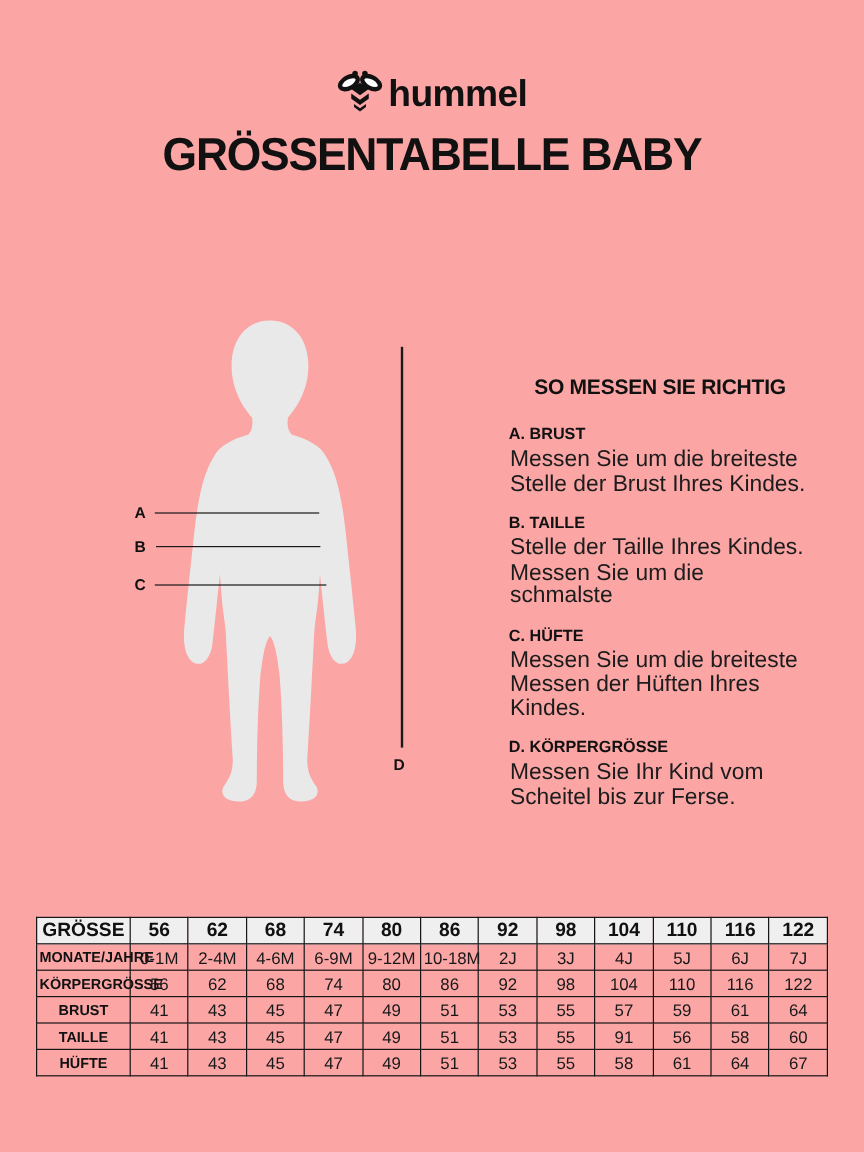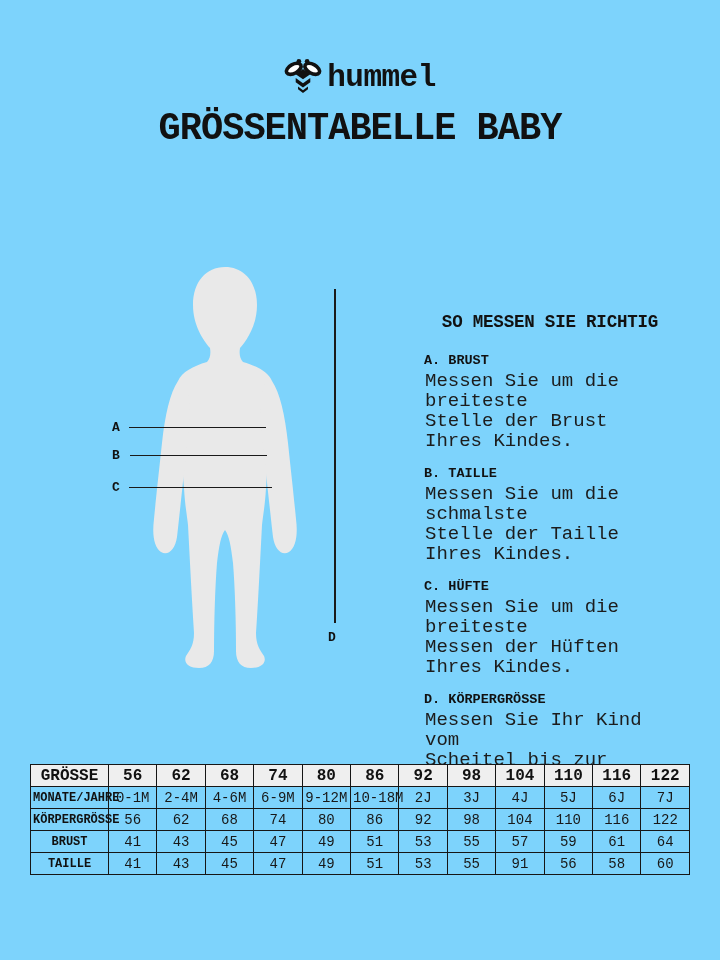--- a/index.html
+++ b/index.html
@@ -1,20 +1,20 @@
 <!DOCTYPE html>
 <html style="--header-bg: #efefef; --sil: #e9e9e9; --line: #1a1a1a;"><head>
 <meta charset="utf-8">
 <style>
   :root { --header-bg:#efefef; --sil:#e9e9e9; --line:#1a1a1a; }
   * { box-sizing:border-box; }
   html,body { margin:0; padding:0; background:#ffffff; }
   .page {
-    position:relative; width:720px; height:960px; background:#7dd3fc;
-    font-family:Liberation Mono, monospace; color:#111111; overflow:hidden;
+    position:relative; width:720px; height:960px; background:#fca5a5;
+    font-family:Liberation Sans, sans-serif; color:#111111; overflow:hidden;
   }
 
   
   .logo-row {
     position:absolute; top:56px; left:0; right:0;
     display:flex; justify-content:center; align-items:center; gap:5px;
   }
   .bee-svg { width:38px; height:36px; overflow:visible; }
   .wordmark { font-size:31px; font-weight:bold; letter-spacing:-0.5px; line-height:1; padding-top:6px; }
   .page-title {
@@ -106,22 +106,22 @@
   <aside class="instructions">
     <h2>SO MESSEN SIE RICHTIG</h2>
     <div>
         <div class="instruction-section">
           <h3>A. BRUST</h3>
           <p>Messen Sie um die breiteste</p>
           <p>Stelle der Brust Ihres Kindes.</p>
         </div>
         <div class="instruction-section">
           <h3>B. TAILLE</h3>
+          <p>Stelle der Taille Ihres Kindes.</p>
           <p>Messen Sie um die schmalste</p>
-          <p>Stelle der Taille Ihres Kindes.</p>
         </div>
         <div class="instruction-section">
           <h3>C. HÜFTE</h3>
           <p>Messen Sie um die breiteste</p>
           <p>Messen der Hüften Ihres Kindes.</p>
         </div>
         <div class="instruction-section">
           <h3>D. KÖRPERGRÖSSE</h3>
           <p>Messen Sie Ihr Kind vom</p>
           <p>Scheitel bis zur Ferse.</p>
@@ -203,16 +203,31 @@
           <td>47</td>
           <td>49</td>
           <td>51</td>
           <td>53</td>
           <td>55</td>
           <td>91</td>
           <td>56</td>
           <td>58</td>
           <td>60</td>
         </tr>
+        <tr>
+          <th class="row-label">HÜFTE</th>
+          <td>41</td>
+          <td>43</td>
+          <td>45</td>
+          <td>47</td>
+          <td>49</td>
+          <td>51</td>
+          <td>53</td>
+          <td>55</td>
+          <td>58</td>
+          <td>61</td>
+          <td>64</td>
+          <td>67</td>
+        </tr>
       </tbody>
   </table>
 
 </div>
 
 </body></html>

